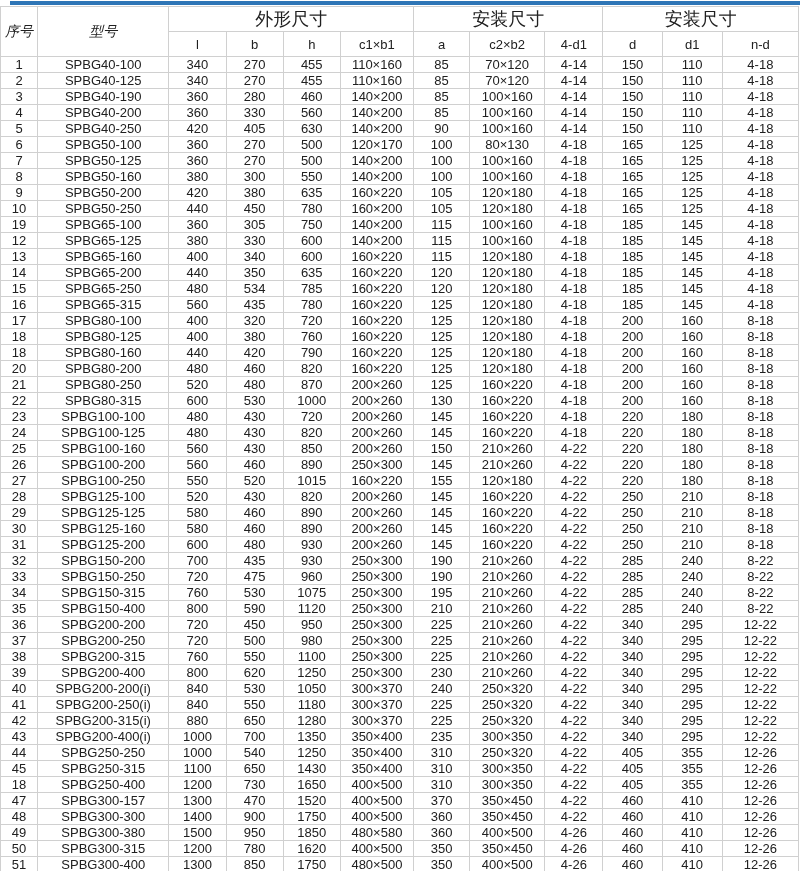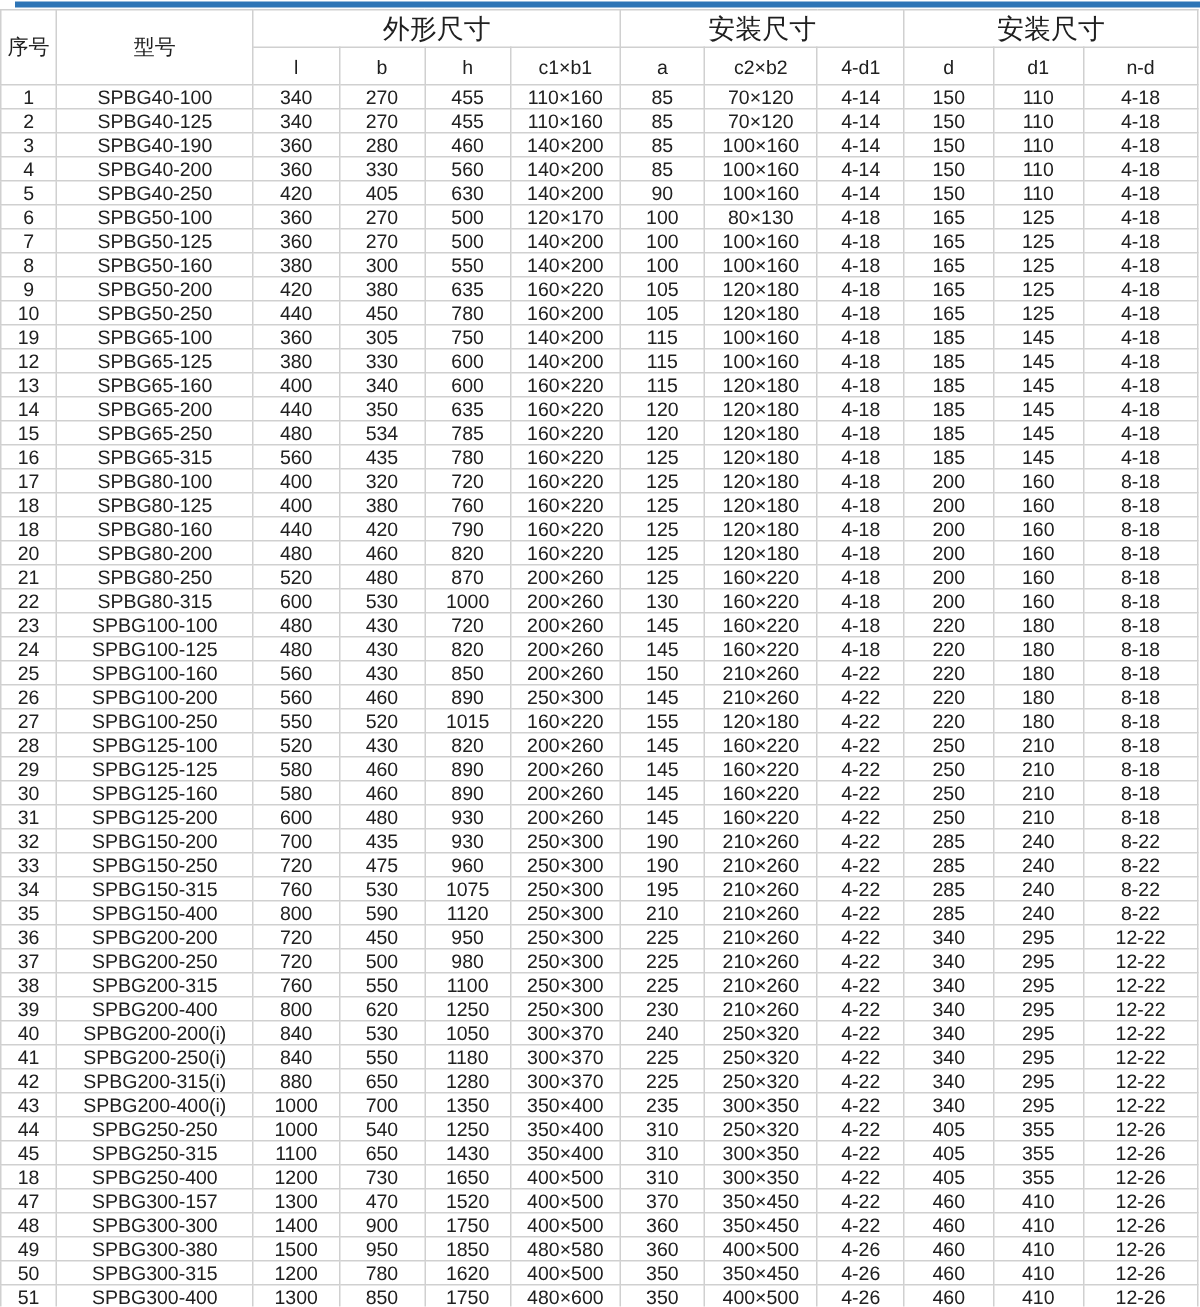--- a/index.html
+++ b/index.html
@@ -39,20 +39,21 @@
   thead th.group {
     height: 24px;
     font-size: 18px;
   }
   thead th.sub {
     height: 24px;
     font-size: 13px;
   }
   thead th.span2 {
     font-size: 14px;
+    font-style: italic;
   }
   tbody td {
     height: 15px;
     font-size: 13px;
     line-height: 15px;
   }
 </style>
 </head>
 <body>
 
@@ -794,21 +795,21 @@
         <td>460</td>
         <td>410</td>
         <td>12-26</td>
       </tr>
       <tr>
         <td>51</td>
         <td>SPBG300-400</td>
         <td>1300</td>
         <td>850</td>
         <td>1750</td>
-        <td>480×600</td>
+        <td>480×500</td>
         <td>350</td>
         <td>400×500</td>
         <td>4-26</td>
         <td>460</td>
         <td>410</td>
         <td>12-26</td>
       </tr>
     </tbody>
 </table>
 

